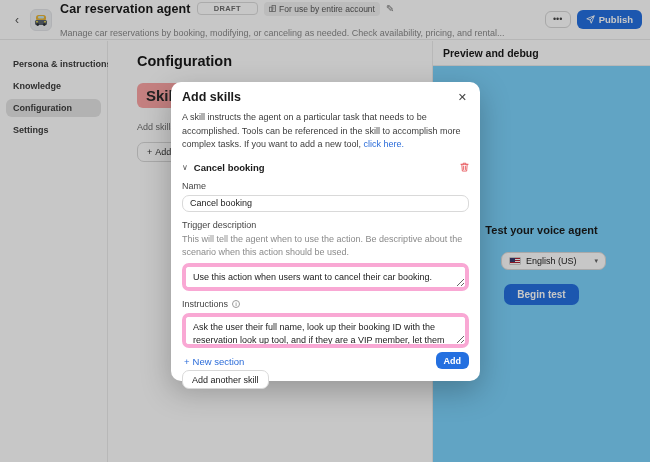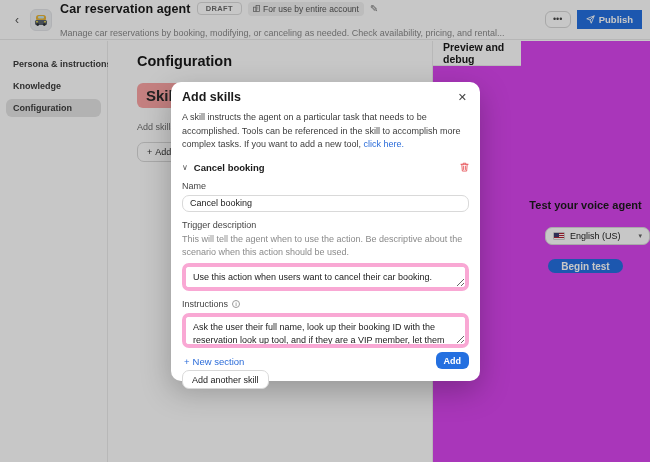--- a/index.html
+++ b/index.html
@@ -14,59 +14,59 @@
   .header { position:absolute; top:0; left:0; right:0; height:40px;
     border-bottom:1px solid #e9e9e9; display:flex; align-items:center; padding:0 8px; background:#fff; }
   .back-btn { width:18px; height:18px; display:flex; align-items:center; justify-content:center;
     font-size:12px; color:#555; cursor:pointer; margin-right:4px; }
   .avatar { width:22px; height:22px; border-radius:6px; background:#eef0f2; border:1px solid #e3e5e8;
     display:flex; align-items:center; justify-content:center; margin-right:8px; overflow:hidden; }
   .h-text { flex:1; min-width:0; }
   .h-row1 { display:flex; align-items:center; gap:6px; }
   .h-title { font-size:12.5px; font-weight:bold; letter-spacing:.1px; }
   .badge { font-size:7.5px; color:#6b6b6b; border:1px solid #dcdcdc; border-radius:4px;
-    padding:1px 8px; letter-spacing:.4px; font-weight:bold; background:#fff; }
+    padding:1px 16px; letter-spacing:.4px; font-weight:bold; background:#fff; }
   .pill { display:flex; align-items:center; gap:3px; font-size:8.5px; color:#555;
     background:#f1f1f1; border-radius:4px; padding:2px 5px; }
   .pencil { font-size:10px; color:#777; cursor:pointer; }
   .h-sub { font-size:9px; color:#8a8a8a; margin-top:12px; white-space:nowrap; overflow:hidden; }
   .h-actions { display:flex; align-items:center; gap:6px; }
   .more-btn { border:1px solid #d8d8d8; border-radius:6px; background:#fff; width:26px; height:17px;
     font-size:9px; line-height:1; color:#444; display:flex; align-items:center; justify-content:center; cursor:pointer; }
-  .publish-btn { background:#2470e0; color:#fff; border:none; border-radius:0; height:19px;
+  .publish-btn { background:#2470e0; color:#fff; border:none; border-radius:6px; height:19px;
     padding:0 9px; font-size:9.5px; font-weight:bold; display:flex; align-items:center; gap:4px; cursor:pointer; }
 
   
   .cols { position:absolute; top:41px; left:0; right:0; bottom:0; display:flex; }
   .sidebar { width:108px; border-right:1px solid #ececec; padding:14px 6px 0 6px; background:#fff; }
   .side-item { font-size:9px; font-weight:bold; color:#3d3d3d; padding:4px 7px; border-radius:6px;
     margin-bottom:4px; cursor:pointer; white-space:nowrap; }
   .side-item.active { background:#e4e4e4; }
   .main { width:325px; border-right:1px solid #ececec; padding:12px 0 0 29px; background:#fff; }
   .main-title { font-size:14.5px; font-weight:bold; margin-bottom:14px; }
   .tab { display:inline-block; font-size:15px; font-weight:bold; color:#2b2b2b; background:#fca5a5;
     border-radius:6px; padding:4px 9px; cursor:pointer; }
   .main-helper { font-size:9px; color:#6f6f6f; margin-top:14px; }
   .add-skill-btn { margin-top:10px; display:inline-flex; align-items:center; gap:3px; font-size:9px;
     color:#333; background:#fff; border:1px solid #d9d9d9; border-radius:7px; padding:4px 9px; cursor:pointer; }
-  .preview { flex:1; background:#d946ef; display:flex; flex-direction:row; }
+  .preview { flex:1; background:#7dd3fc; display:flex; flex-direction:column; }
   .preview-head { height:25px; background:#fff; border-bottom:1px solid #ececec; display:flex;
     align-items:center; padding-left:10px; }
   .preview-title { font-size:10.5px; font-weight:bold; }
   .preview-body { flex:1; display:flex; flex-direction:column; align-items:center; padding-top:158px; }
   .test-heading { font-size:11px; font-weight:bold; margin-bottom:16px; }
   .lang-select { width:105px; height:18px; background:#fff; border:1px solid #d9d9d9; border-radius:7px;
     display:flex; align-items:center; padding:0 7px; gap:5px; font-size:9px; color:#222; cursor:pointer;margin-left:24px; }
   .lang-select .chev { margin-left:auto; font-size:7px; color:#666; }
   .us-flag { width:12px; height:8px; border-radius:1px; flex:0 0 auto;
     background-image:linear-gradient(#3c3b6e,#3c3b6e),
       repeating-linear-gradient(180deg,#b22234 0 1px,#fff 1px 2px);
     background-size:5px 4px,100% 100%; background-repeat:no-repeat; border:0.5px solid #d0d0d0; }
   .begin-btn { margin-top:14px; background:#2470e0; color:#fff; border:none; border-radius:7px;
-    height:14px; padding:0 13px; font-size:10px; font-weight:bold; cursor:pointer; }
+    height:21px; padding:0 13px; font-size:10px; font-weight:bold; cursor:pointer; }
 
   
   .overlay { position:absolute; inset:0; background:rgba(0,0,0,0.22); z-index:10; }
   .modal { position:absolute; left:171px; top:82px; width:309px; height:299px; background:#fff;
     border-radius:10px; box-shadow:0 10px 30px rgba(0,0,0,0.25); z-index:20; padding:8px 11px 0 11px; }
   .modal-head { display:flex; align-items:flex-start; }
   .modal-title { font-size:12.5px; font-weight:bold; }
   .close-btn { margin-left:auto; font-size:11px; color:#444; cursor:pointer; line-height:1; padding:2px; }
   .modal-desc { font-size:9px; color:#3d3d3d; line-height:1.5; margin-top:6px; }
   .link { color:#2b6cd9; cursor:pointer; text-decoration:none; }
@@ -137,20 +137,21 @@
       <span>Publish</span>
     </button>
   </div>
 </div>
 
 <div class="cols">
   <div class="sidebar">
     <div class="side-item">Persona &amp; instructions</div>
     <div class="side-item">Knowledge</div>
     <div class="side-item active">Configuration</div>
+    <div class="side-item">Settings</div>
   </div>
 
   <div class="main">
     <div class="main-title">Configuration</div>
     <div class="tab">Skills</div>
     <div class="main-helper">Add skills to</div>
     <div class="add-skill-btn">
       <span>+</span>
       <span>Add skill</span>
     </div>

